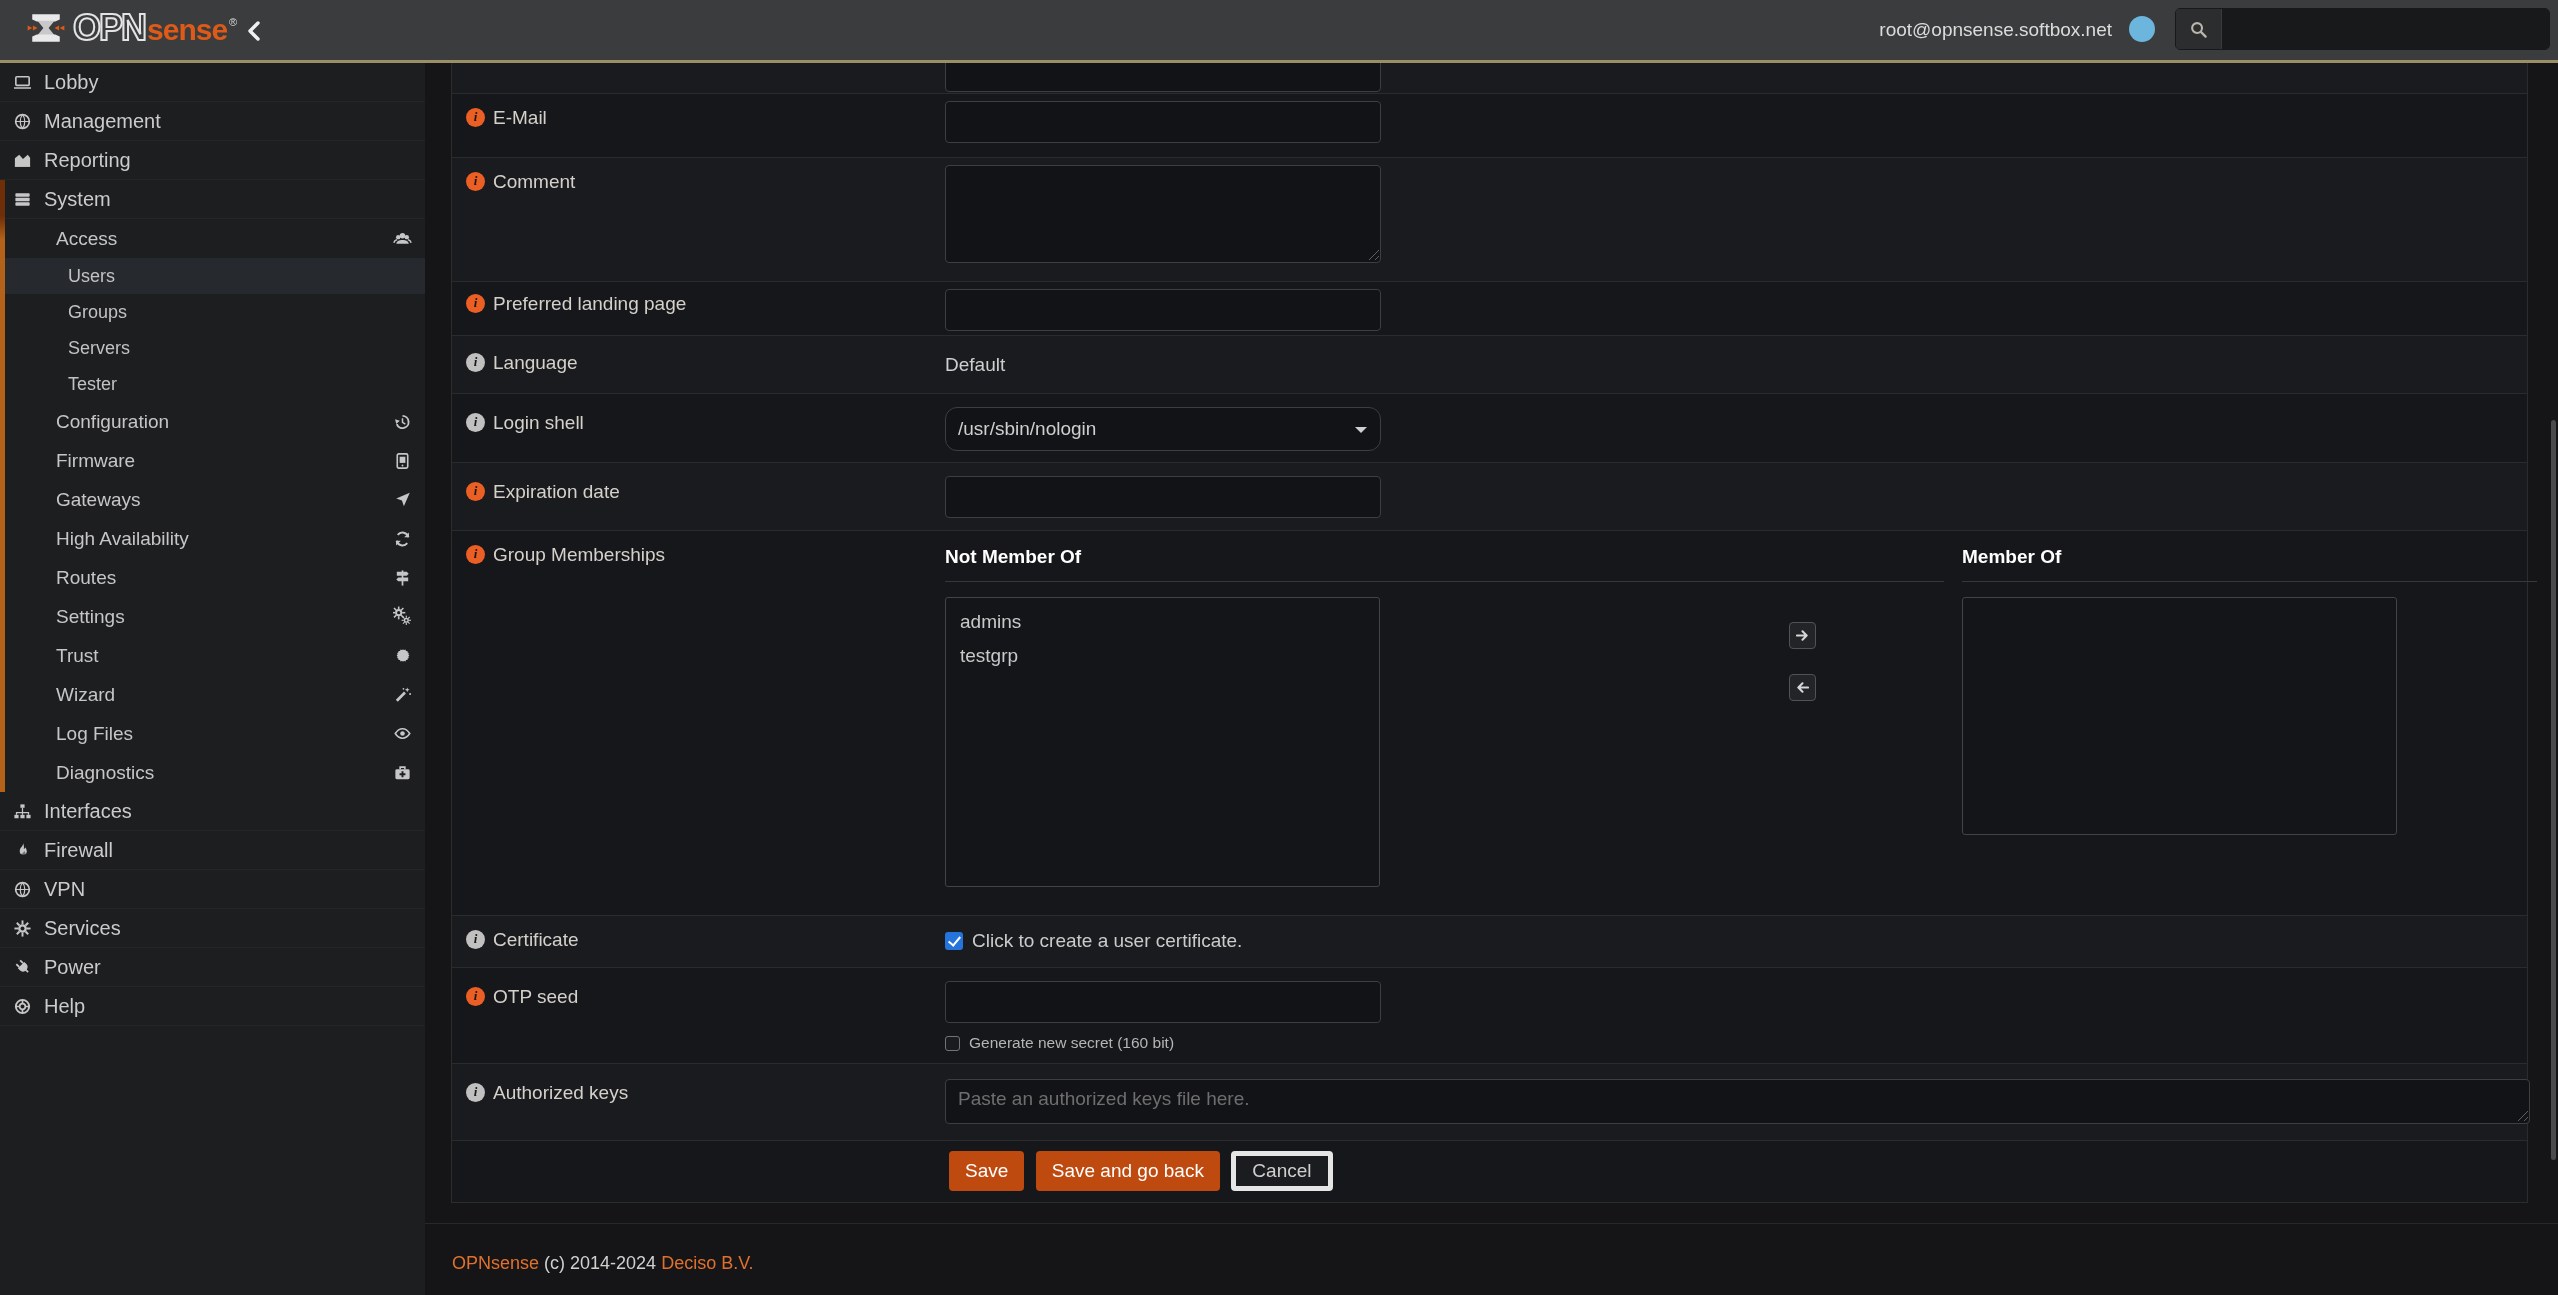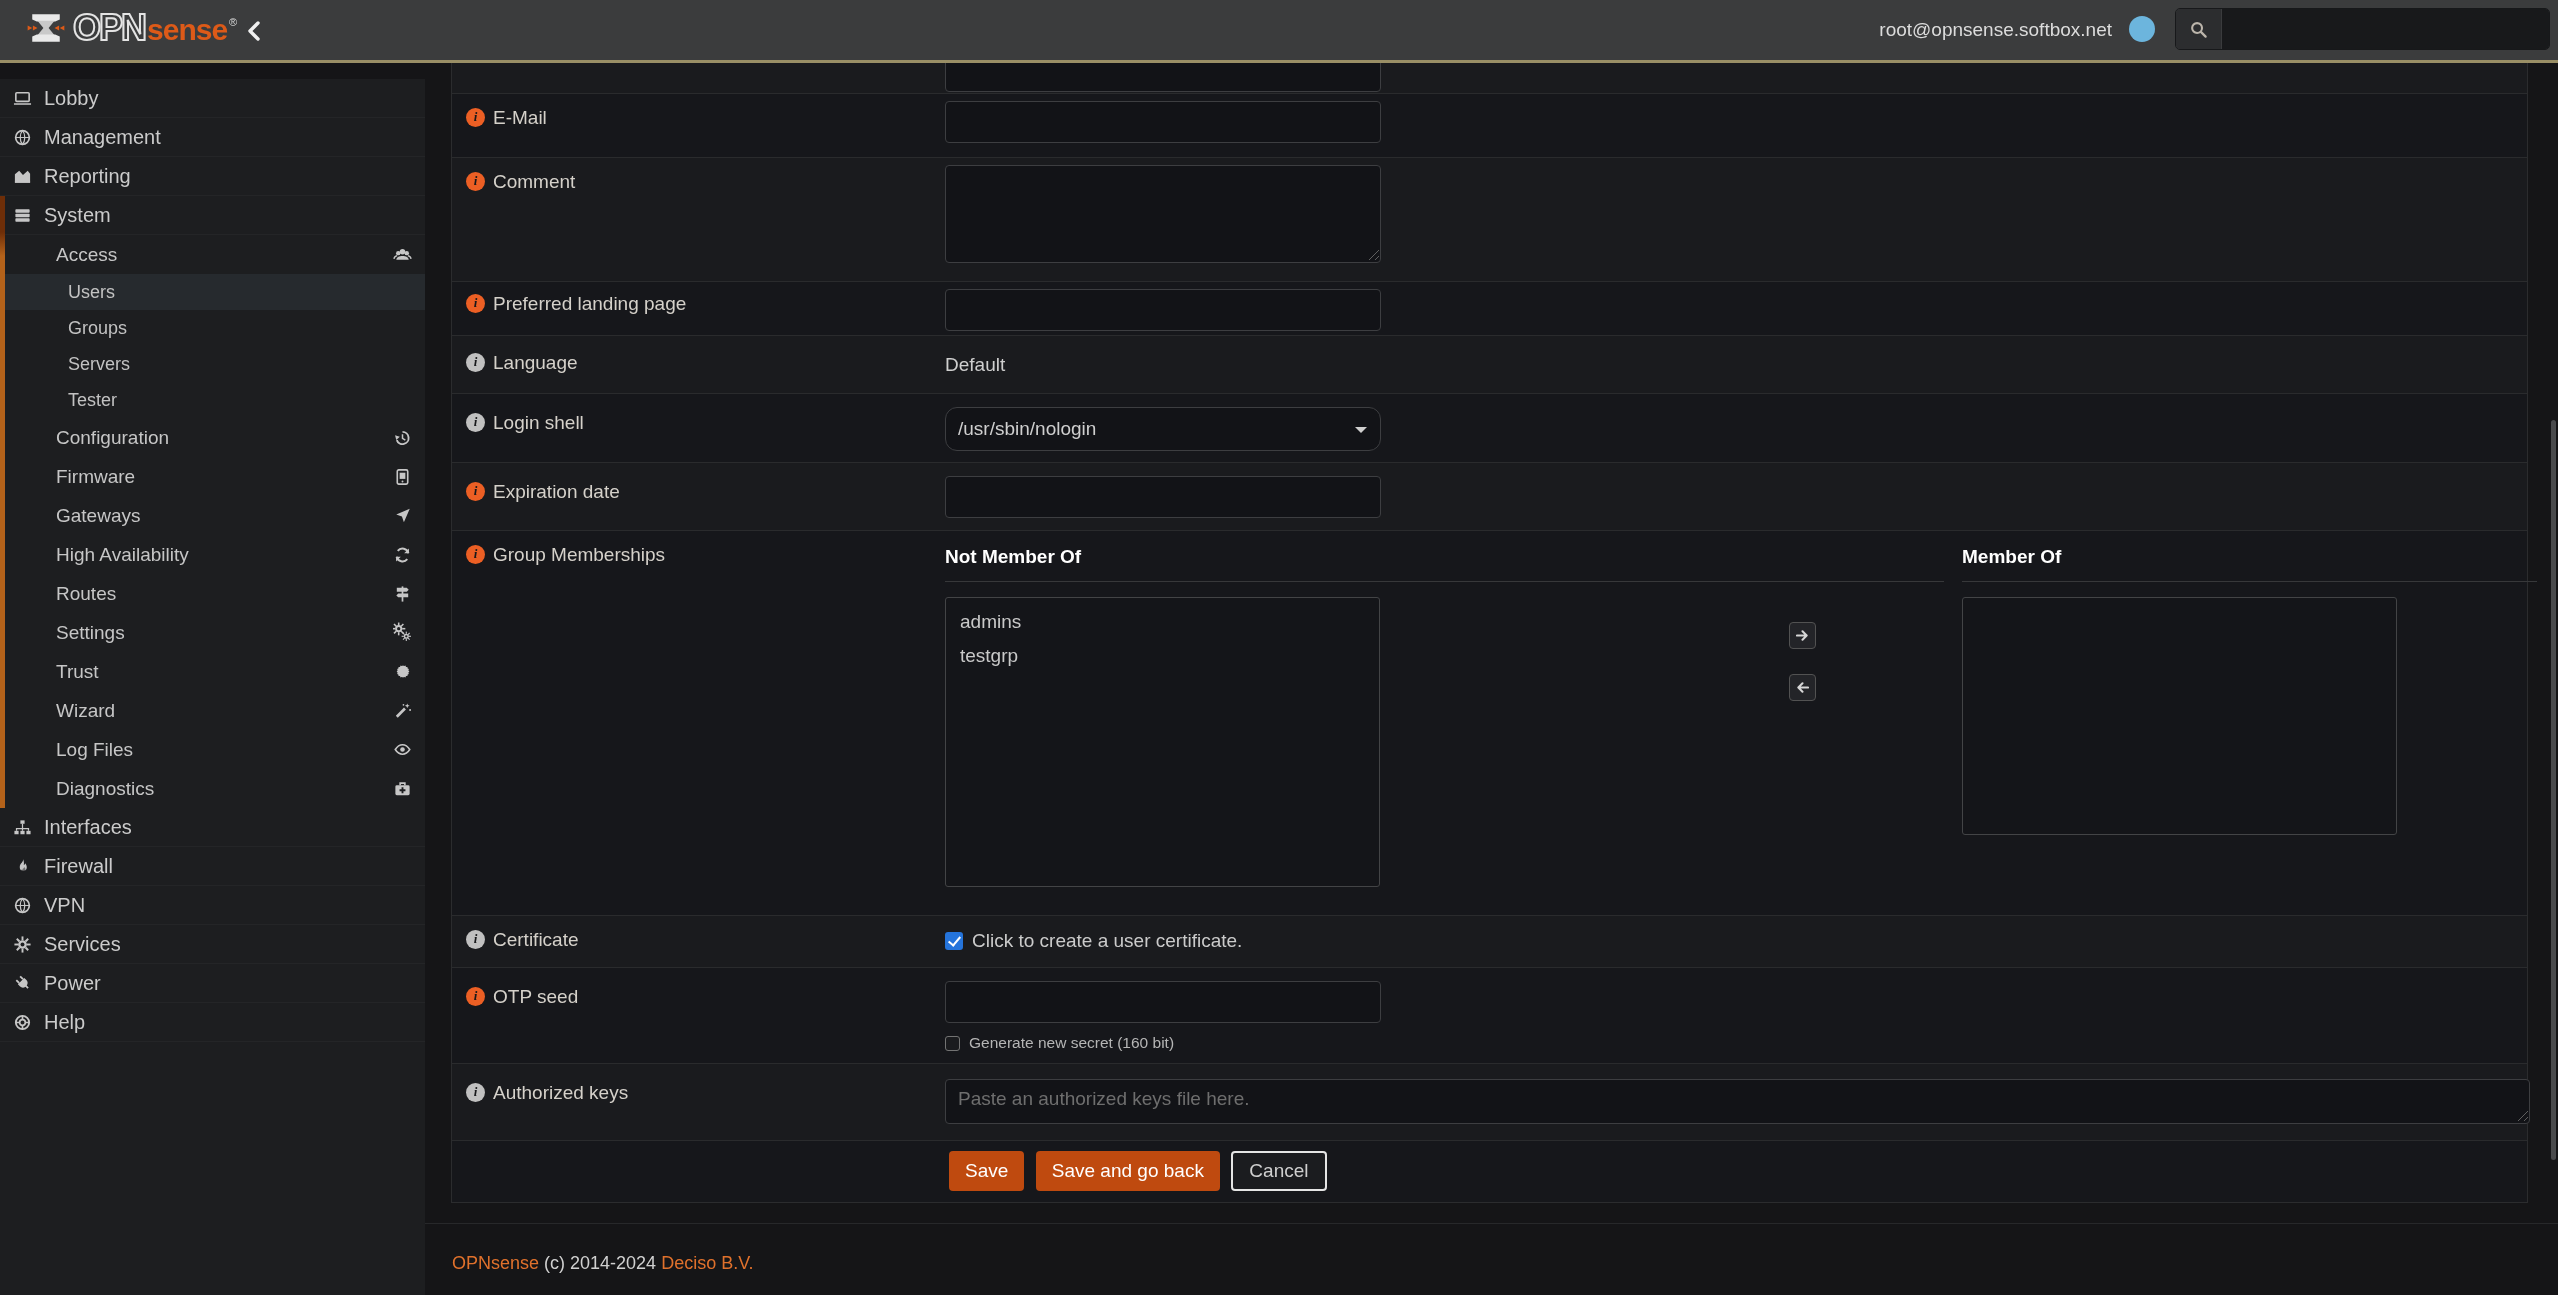--- a/index.html
+++ b/index.html
@@ -13,21 +13,21 @@
   .logo-sense{font-size:30px;font-weight:800;letter-spacing:-1px;color:#dd5a18;line-height:33px;margin-left:2px;}
   .logo-reg{font-size:11px;color:#d8d8d8;margin:0 0 18px 2px;}
   .collapse-btn{position:absolute;left:242px;top:18px;width:22px;height:26px;display:flex;align-items:center;justify-content:center;cursor:pointer;}
   .topbar-user{position:absolute;right:446px;top:0;height:60px;display:flex;align-items:center;font-size:19px;color:#dcdcdc;}
   .status-dot{position:absolute;left:2129px;top:16px;width:26px;height:26px;border-radius:50%;background:#6cb5dd;cursor:pointer;}
   .searchbox{position:absolute;left:2175px;top:8px;width:375px;height:42px;border:1px solid #17181a;border-radius:5px;display:flex;overflow:hidden;box-sizing:border-box;}
   .search-seg{width:45px;background:#2c2d2f;border-right:1px solid #3a3b3d;display:flex;align-items:center;justify-content:center;flex:none;}
   .searchbox input{flex:1;background:#18191b;border:none;outline:none;color:#dddddd;font-size:18px;padding:0 12px;font-family:"Liberation Sans",sans-serif;}
 
   
-  #sidebar{position:absolute;left:0;top:63px;width:425px;bottom:0;background:#1d1e20;overflow:hidden;z-index:10;margin-top:16px;}
+  #sidebar{position:absolute;left:0;top:63px;width:425px;bottom:0;background:#1d1e20;overflow:hidden;z-index:10;}
   .orange-strip{position:absolute;left:0;top:117px;width:5px;height:612px;background:linear-gradient(180deg,#6e2e08 0px,#6e2e08 36px,#b4621a 60px,#b4621a 100%);z-index:2;}
   .sitem{position:relative;display:flex;align-items:center;cursor:pointer;box-sizing:border-box;}
   .sitem.top{height:39px;padding-left:13px;gap:12px;font-size:20px;color:#cbcbcb;border-bottom:1px solid rgba(255,255,255,.035);}
   .sitem.sub{height:39px;padding-left:56px;font-size:19px;color:#c6c6c6;}
   .sitem.sub2{height:36px;padding-left:68px;font-size:18px;color:#c2c2c2;}
   .sitem.active{background:#262a2e;}
   .sicon{width:19px;height:19px;display:flex;align-items:center;justify-content:center;flex:none;}
   .ricon{position:absolute;right:13px;top:50%;transform:translateY(-50%);width:19px;height:19px;display:flex;align-items:center;justify-content:center;}
 
   
@@ -64,21 +64,21 @@
   .cbx{width:18px;height:18px;border-radius:3px;box-sizing:border-box;flex:none;position:relative;}
   .cbx.checked{background:#2574db;}
   .cbx.checked::after{content:"";position:absolute;left:6px;top:2px;width:5px;height:10px;border:solid #fff;border-width:0 2.6px 2.6px 0;transform:rotate(40deg);}
   .cbx.empty{background:#1a1b1e;border:1.5px solid #737373;}
   .cbx.small{width:15px;height:15px;}
   .cblabel{font-size:19px;color:#cbcbcb;}
   .cblabel.dim{font-size:15.5px;color:#b5b5b5;}
 
   .btn{height:40px;border-radius:4px;font-size:19px;font-family:"Liberation Sans",sans-serif;padding:0 16px;border:none;cursor:pointer;margin-right:7px;}
   .btn.primary{background:#bf4a0f;color:#ffffff;}
-  .btn.ghost{background:#1b1c1f;border:2px solid #e5e5e5;color:#cfcfcf;}
+  .btn.ghost{background:#1b1c1f;border:5px solid #e5e5e5;color:#cfcfcf;}
 
   
   #footer{position:absolute;left:425px;right:0;top:1223px;bottom:0;border-top:1px solid #27282a;padding:29px 0 0 27px;box-sizing:border-box;font-size:18px;color:#d0d0d0;}
   #footer .flink{color:#e0712c;cursor:pointer;}
 
   
   #scroll-thumb{position:absolute;right:2px;top:420px;width:5px;height:740px;background:#4a4b4d;border-radius:2.5px;z-index:40;cursor:grab;}
 </style>
 </head>
 <body>

